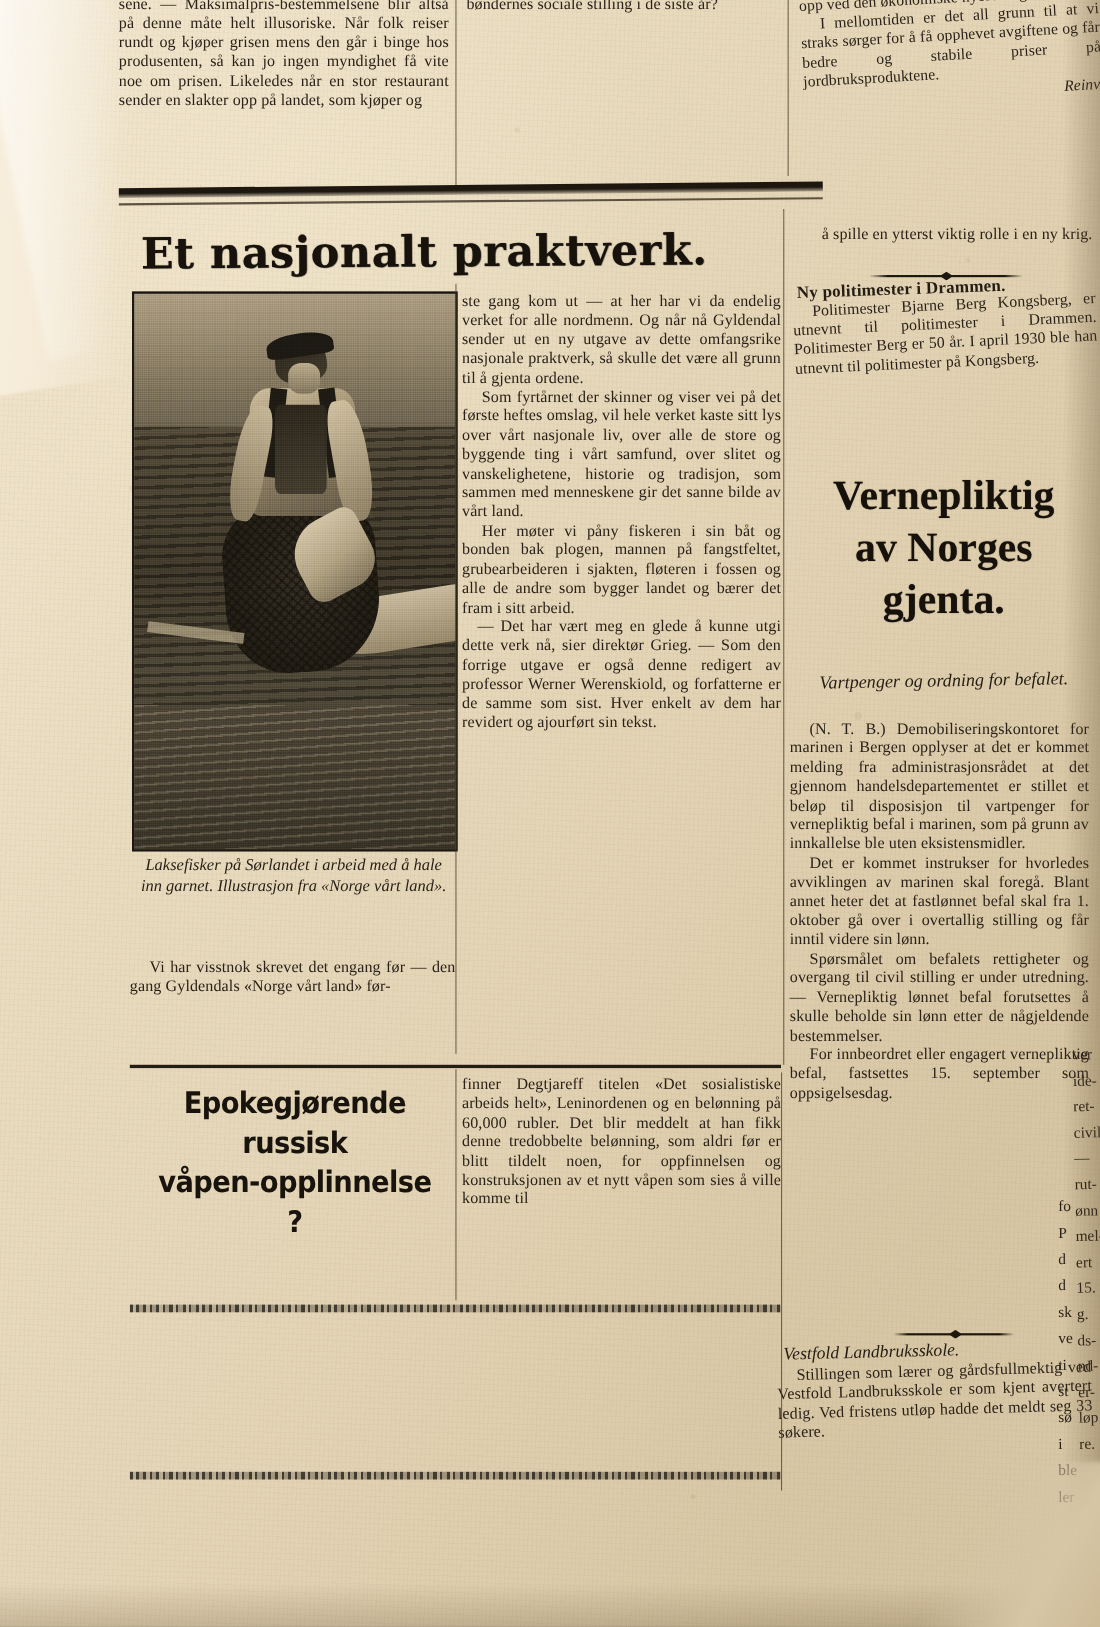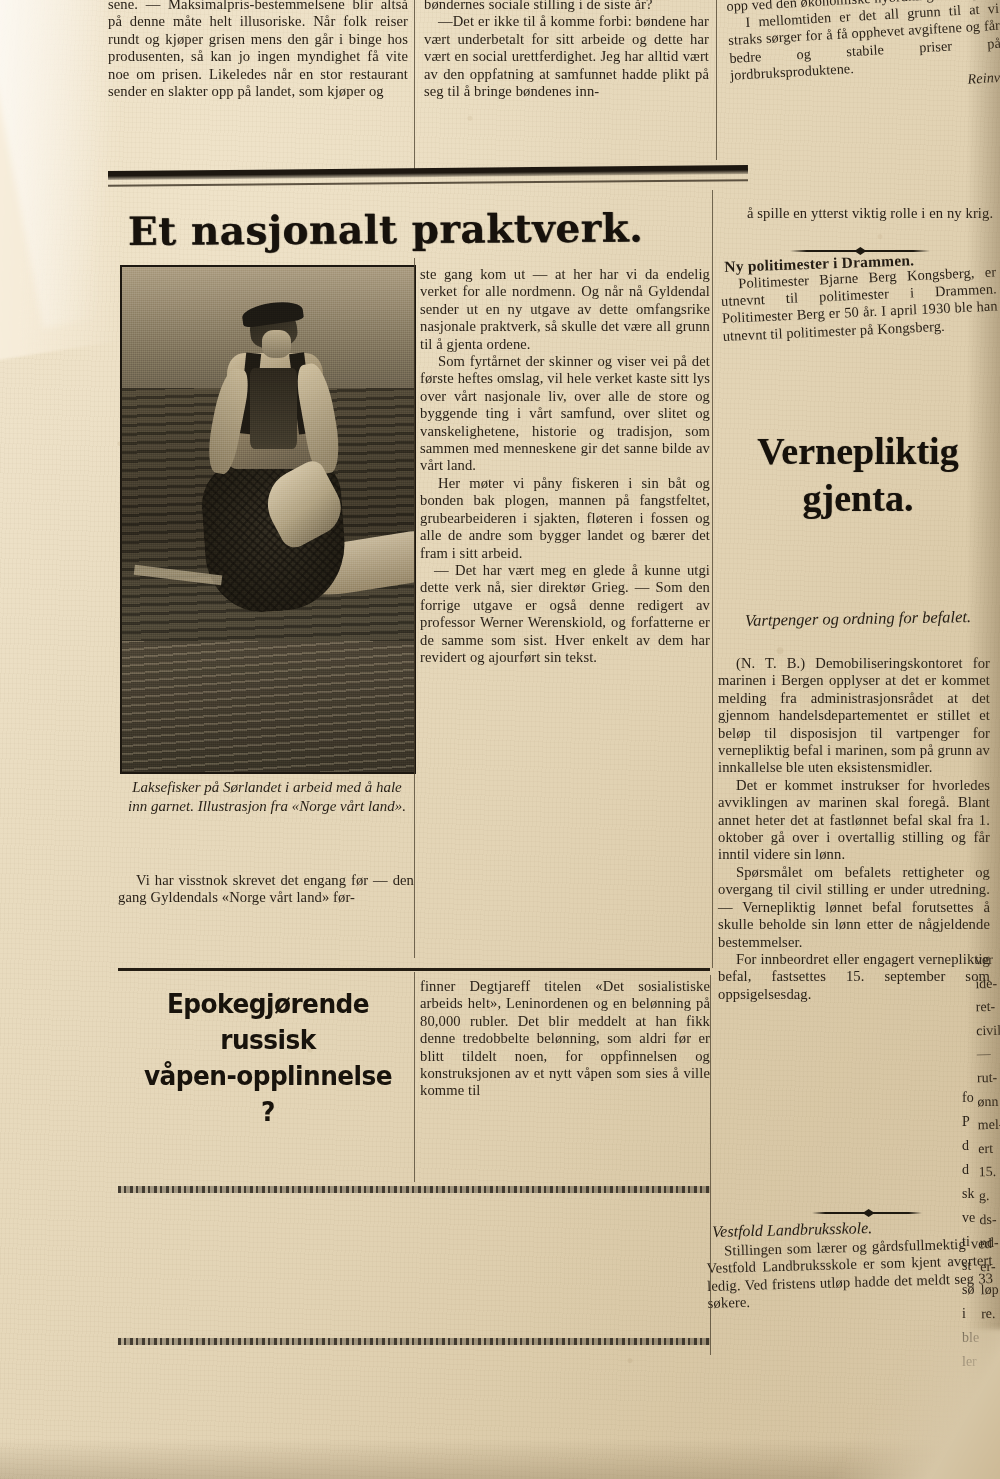--- a/index.html
+++ b/index.html
@@ -403,21 +403,20 @@
 
   <div class="abs" id="top-c1">
     <div class="body-text">
       <p class="noind">sene. — Maksimalpris-bestemmelsene blir altså på denne måte helt illusoriske. Når folk reiser rundt og kjøper grisen mens den går i binge hos produsenten, så kan jo ingen myndighet få vite noe om prisen. Likeledes når en stor restaurant sender en slakter opp på landet, som kjøper og</p>
     </div>
   </div>
 
   <div class="abs" id="top-c2">
     <div class="body-text">
       <p class="noind">bøndernes sociale stilling i de siste år?</p>
-      <p class="dash">—Det er ikke til å komme forbi: bøndene har vært underbetalt for sitt arbeide og dette har vært en social urettferdighet. Jeg har alltid vært av den oppfatning at samfunnet hadde plikt på seg til å bringe bøndenes inn-</p>
     </div>
   </div>
 
   <div class="abs" id="top-c3">
     <div class="body-text">
       <p class="noind">opp ved den økonomiske nyordning i Europa.</p>
       <p>I mellomtiden er det all grunn til at vi straks sørger for å få opphevet avgiftene og får bedre og stabile priser på jordbruksproduktene.</p>
       <p class="sig noind">Reinv.</p>
     </div>
   </div>
@@ -484,20 +483,21 @@
   <div class="abs" id="sub-politimester">Ny politimester i Drammen.</div>
 
   <div class="abs" id="politimester-body">
     <div class="body-text">
       <p>Politimester Bjarne Berg Kongsberg, er utnevnt til politimester i Drammen. Politimester Berg er 50 år. I april 1930 ble han utnevnt til politimester på Kongsberg.</p>
     </div>
   </div>
 
   <div class="abs" id="headline-avvikling">
     <div>Vernepliktig</div>
+    <div>av Norges</div>
     <div>gjenta.</div>
   </div>
 
   <div class="abs" id="subhead-vartpenger">Vartpenger og ordning for befalet.</div>
 
   <div class="abs" id="marine-body">
     <div class="body-text">
       <p>(N. T. B.) Demobiliseringskontoret for marinen i Bergen opplyser at det er kommet melding fra administrasjonsrådet at det gjennom handelsdepartementet er stillet et beløp til disposisjon til vartpenger for vernepliktig befal i marinen, som på grunn av innkallelse ble uten eksistensmidler.</p>
       <p>Det er kommet instrukser for hvorledes avviklingen av marinen skal foregå. Blant annet heter det at fastlønnet befal skal fra 1. oktober gå over i overtallig stilling og får inntil videre sin lønn.</p>
       <p>Spørsmålet om befalets rettigheter og overgang til civil stilling er under utredning. — Vernepliktig lønnet befal forutsettes å skulle beholde sin lønn etter de någjeldende bestemmelser.</p>
@@ -518,21 +518,21 @@
   <div class="abs" id="rule-epoke"></div>
 
   <div class="abs" id="headline-epoke">
     <div>Epokegjørende russisk</div>
     <div>våpen-opplinnelse ?</div>
   </div>
 
 
   <div class="abs" id="epoke-mid">
     <div class="body-text">
-      <p class="noind">finner Degtjareff titelen «Det sosialistiske arbeids helt», Leninordenen og en belønning på 80,000 rubler. Det blir meddelt at han fikk denne tredobbelte belønning, som aldri før er blitt tildelt noen, for oppfinnelsen og konstruksjonen av et nytt våpen som sies å ville komme til</p>
+      <p class="noind">finner Degtjareff titelen «Det sosialistiske arbeids helt», Leninordenen og en belønning på 60,000 rubler. Det blir meddelt at han fikk denne tredobbelte belønning, som aldri før er blitt tildelt noen, for oppfinnelsen og konstruksjonen av et nytt våpen som sies å ville komme til</p>
     </div>
   </div>
 
   <div class="col-sep" style="left:414px; top:972px; height:210px;"></div>
   <div class="col-sep" style="left:710px; top:975px; height:380px;"></div>
 
   <div class="abs ad-speckle-top"></div>
   <div class="abs ad-speckle-bottom"></div>
 
   <div class="abs" id="sliver">

